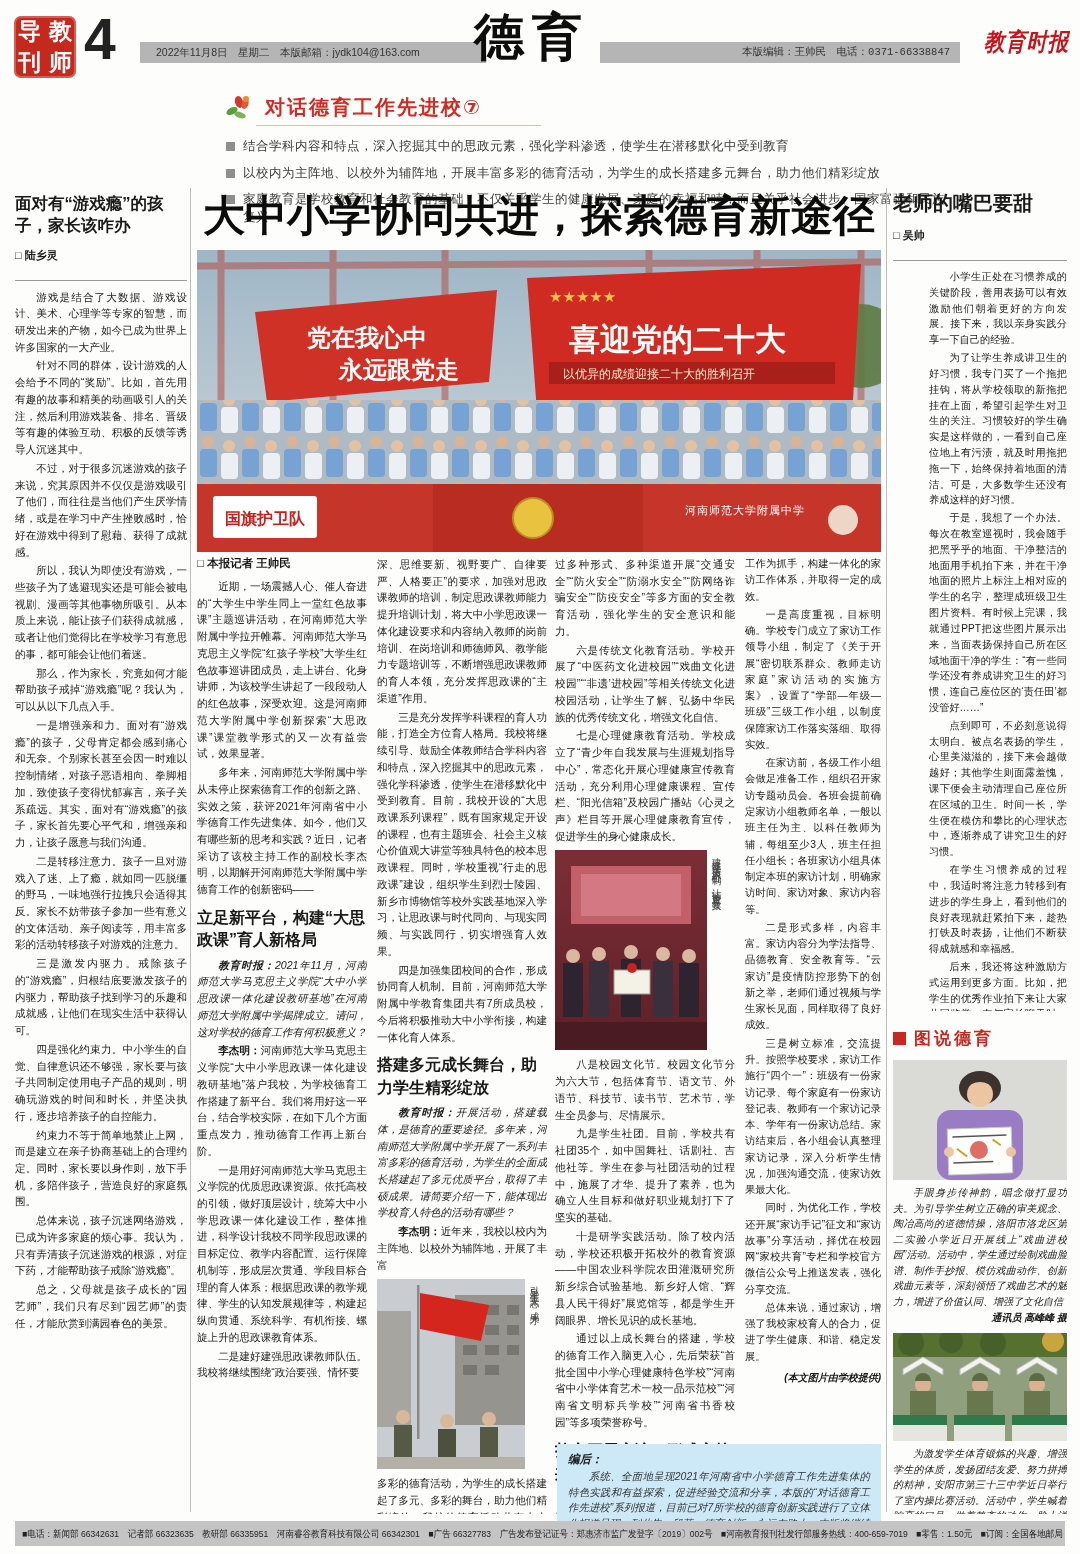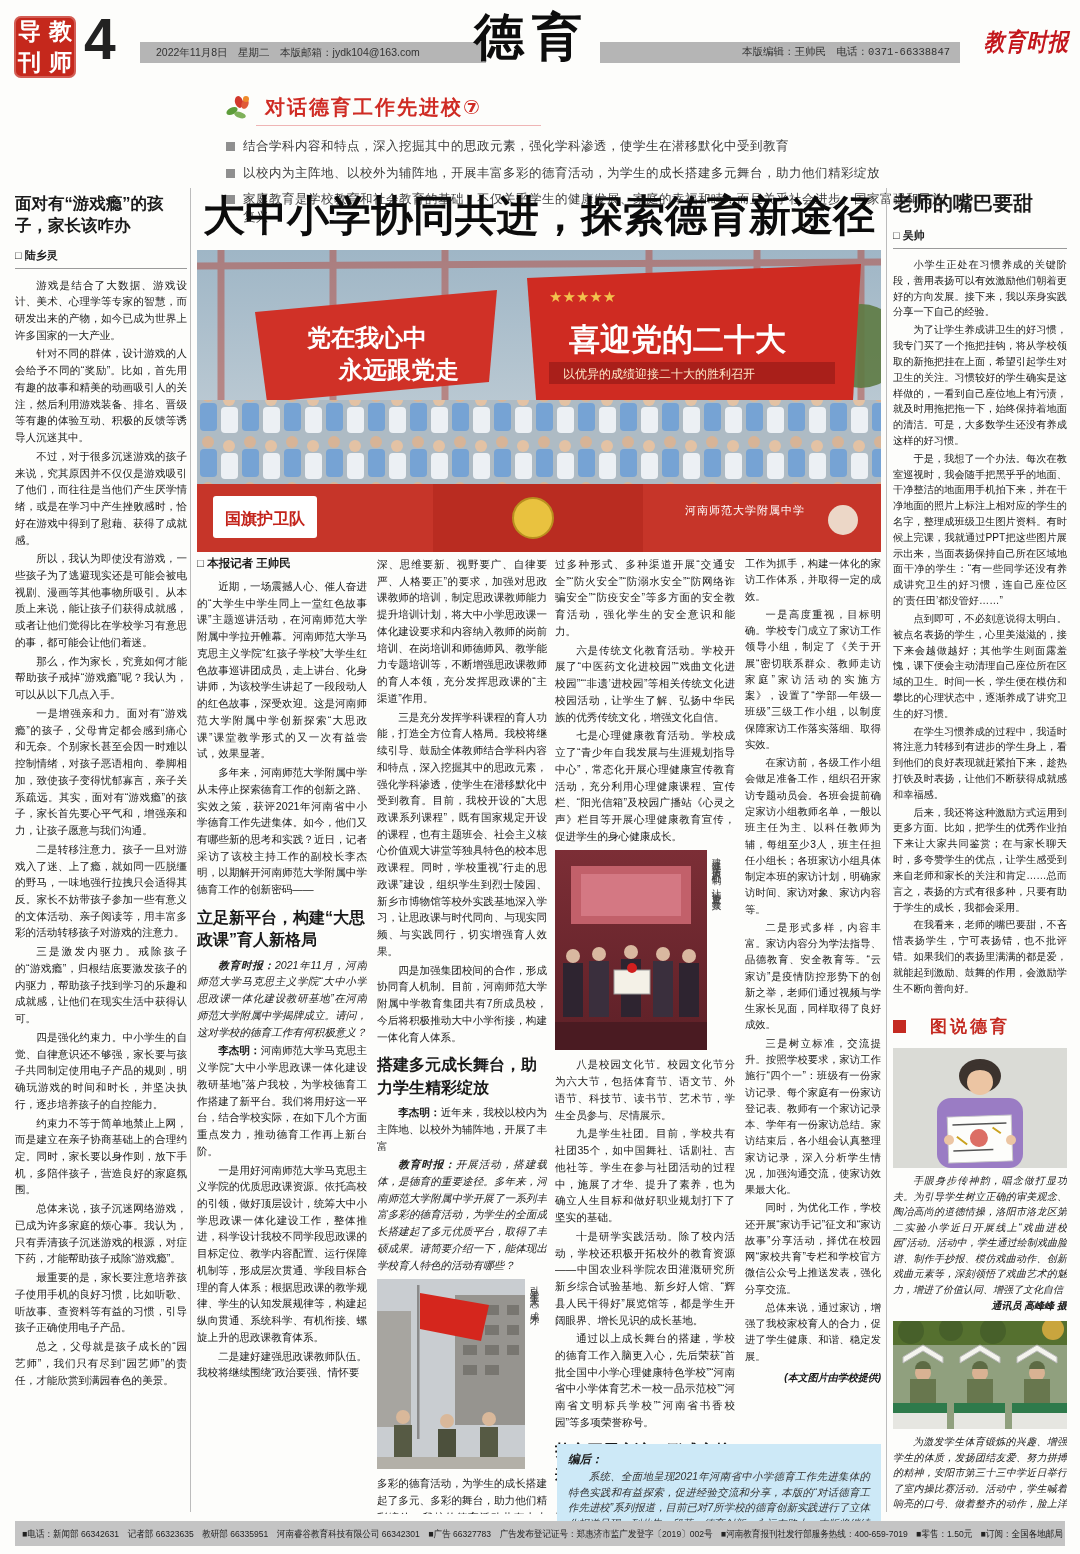--- a/index.html
+++ b/index.html
@@ -20,21 +20,21 @@
   .series{position:absolute;left:226px;top:94px;width:720px;}
   .series-head{display:flex;align-items:center;gap:15px;}
   .series-title{color:#cf2b24;font-size:20px;font-weight:800;letter-spacing:2px;}
   .series-underline{height:1px;background:#efb5b5;width:285px;margin:4px 0 12px 30px;}
   .bullet-line{display:flex;align-items:flex-start;margin-bottom:9px;font-size:12.5px;color:#3c3c3c;letter-spacing:.5px;line-height:1.4;}
   .bullet-line .sq{flex:0 0 auto;width:9px;height:9px;background:#8f8f8f;margin:4px 8px 0 0;}
   
   .vline{position:absolute;width:1px;background:#bcbcbc;}
   .left-rail{position:absolute;left:15px;top:192px;width:172px;height:1318px;overflow:hidden;}
   .art-title{font-size:16.5px;font-weight:800;line-height:1.35;margin:0 0 8px;}
-  .byline{font-weight:700;font-size:11px;border-bottom:1px solid #9a9a9a;padding-bottom:5px;margin:11px 0 8px;}
+  .byline{font-weight:700;font-size:11px;border-bottom:1px solid #9a9a9a;padding-bottom:17px;margin:11px 0 8px;}
   .para{font-size:10.6px;line-height:1.58;text-align:justify;text-indent:2em;margin:0 0 2px;}
   .para b{font-weight:700;}
   .noindent{text-indent:0;}
   .kai{font-style:italic;color:#222;}
   .subhead{font-size:16px;font-weight:800;line-height:1.4;margin:9px 0 5px;text-align:left;}
   
   .headline{position:absolute;left:197px;top:188px;width:684px;text-align:center;
             font-size:42px;font-weight:900;letter-spacing:0;color:#0c0c0c;white-space:nowrap;}
   .main-photo{position:absolute;left:197px;top:250px;width:684px;height:302px;}
   .center-text{position:absolute;left:197px;top:556px;width:684px;height:958px;}
@@ -47,24 +47,24 @@
   .center-byline{font-weight:700;font-size:11.5px;margin:0 0 7px;}
   .inline-photo{display:flex;margin:6px 0;}
   .vcap{writing-mode:vertical-rl;font-size:9.5px;color:#444;margin-left:4px;letter-spacing:2px;line-height:1.1;}
   .photo-credit{font-size:10px;font-weight:700;text-align:right;font-style:italic;margin-top:6px;}
   .postscript{position:absolute;left:557px;top:1444px;width:302px;height:72px;background:#cde9f7;padding:8px 11px;overflow:hidden;}
   .postscript .ps-label{font-weight:800;font-size:11.5px;font-style:italic;margin-bottom:2px;}
   .postscript .ps-text{font-size:10.4px;font-style:italic;line-height:1.5;text-align:justify;text-indent:2em;color:#333;}
   
   .right-rail{position:absolute;left:893px;top:190px;width:174px;height:1324px;overflow:hidden;}
   .art2-title{font-size:20px;font-weight:800;margin:0 0 8px;}
-  .art2-body{height:742px;overflow:hidden;}
+  .art2-body{height:742px;overflow:hidden;margin-left:36px;}
   .art2-body .para{font-size:10.2px;line-height:1.55;}
   .attribution{font-weight:700;font-size:10.5px;text-indent:1em;margin-top:2px;}
-  .tushuo{display:flex;align-items:center;gap:24px;margin:16px 0 10px;}
+  .tushuo{display:flex;align-items:center;gap:8px;margin:16px 0 10px;}
   .tushuo .redsq{width:13px;height:13px;background:#c42a21;}
   .tushuo .tlabel{color:#c42a21;font-size:17px;font-weight:800;letter-spacing:3px;}
   .cap{font-size:10px;line-height:1.55;text-align:justify;text-indent:2em;font-style:italic;margin:5px 0 2px;}
   .cap-credit{font-size:10px;font-weight:700;font-style:italic;text-align:right;margin:0 0 8px;}
   
   .footer{position:absolute;left:15px;top:1521px;width:1050px;height:25px;background:#c4c4c4;overflow:hidden;}
   .footer span{display:inline-block;font-size:9.5px;color:#222;line-height:25px;padding-left:8px;white-space:nowrap;
                transform:scaleX(.9);transform-origin:left;}
   svg{display:block;}
 </style>
@@ -124,21 +124,20 @@
         <p class="para">针对不同的群体，设计游戏的人会给予不同的“奖励”。比如，首先用有趣的故事和精美的动画吸引人的关注，然后利用游戏装备、排名、晋级等有趣的体验互动、积极的反馈等诱导人沉迷其中。</p>
         <p class="para">不过，对于很多沉迷游戏的孩子来说，究其原因并不仅仅是游戏吸引了他们，而往往是当他们产生厌学情绪，或是在学习中产生挫败感时，恰好在游戏中得到了慰藉、获得了成就感。</p>
         <p class="para">所以，我认为即使没有游戏，一些孩子为了逃避现实还是可能会被电视剧、漫画等其他事物所吸引。从本质上来说，能让孩子们获得成就感，或者让他们觉得比在学校学习有意思的事，都可能会让他们着迷。</p>
         <p class="para">那么，作为家长，究竟如何才能帮助孩子戒掉“游戏瘾”呢？我认为，可以从以下几点入手。</p>
         <p class="para">一是增强亲和力。面对有“游戏瘾”的孩子，父母肯定都会感到痛心和无奈。个别家长甚至会因一时难以控制情绪，对孩子恶语相向、拳脚相加，致使孩子变得忧郁寡言，亲子关系疏远。其实，面对有“游戏瘾”的孩子，家长首先要心平气和，增强亲和力，让孩子愿意与我们沟通。</p>
         <p class="para">二是转移注意力。孩子一旦对游戏入了迷、上了瘾，就如同一匹脱缰的野马，一味地强行拉拽只会适得其反。家长不妨带孩子参加一些有意义的文体活动、亲子阅读等，用丰富多彩的活动转移孩子对游戏的注意力。</p>
         <p class="para">三是激发内驱力。戒除孩子的“游戏瘾”，归根结底要激发孩子的内驱力，帮助孩子找到学习的乐趣和成就感，让他们在现实生活中获得认可。</p>
         <p class="para">四是强化约束力。中小学生的自觉、自律意识还不够强，家长要与孩子共同制定使用电子产品的规则，明确玩游戏的时间和时长，并坚决执行，逐步培养孩子的自控能力。</p>
         <p class="para">约束力不等于简单地禁止上网，而是建立在亲子协商基础上的合理约定。同时，家长要以身作则，放下手机，多陪伴孩子，营造良好的家庭氛围。</p>
         <p class="para">总体来说，孩子沉迷网络游戏，已成为许多家庭的烦心事。我认为，只有弄清孩子沉迷游戏的根源，对症下药，才能帮助孩子戒除“游戏瘾”。</p>
-        <p class="para">最重要的是，家长要注意培养孩子使用手机的良好习惯，比如听歌、听故事、查资料等有益的习惯，引导孩子正确使用电子产品。</p>
         <p class="para">总之，父母就是孩子成长的“园艺师”，我们只有尽到“园艺师”的责任，才能欣赏到满园春色的美景。</p>
       </div>
   </div>
 
   <div class="headline">大中小学协同共进，探索德育新途径</div>
 
   <div class="main-photo">
     <svg width="684" height="302" viewBox="0 0 684 302">
       <defs>
         <linearGradient id="skyg" x1="0" y1="0" x2="0" y2="1">
@@ -197,22 +196,22 @@
           <p class="para">二是建好建强思政课教师队伍。我校将继续围绕“政治要强、情怀要</p>
         </div>
     </div>
 
     <div class="col colB">
       <div>
           <p class="para noindent">深、思维要新、视野要广、自律要严、人格要正”的要求，加强对思政课教师的培训，制定思政课教师能力提升培训计划，将大中小学思政课一体化建设要求和内容纳入教师的岗前培训、在岗培训和师德师风、教学能力专题培训等，不断增强思政课教师的育人本领，充分发挥思政课的“主渠道”作用。</p>
           <p class="para">三是充分发挥学科课程的育人功能，打造全方位育人格局。我校将继续引导、鼓励全体教师结合学科内容和特点，深入挖掘其中的思政元素，强化学科渗透，使学生在潜移默化中受到教育。目前，我校开设的“大思政课系列课程”，既有国家规定开设的课程，也有主题班会、社会主义核心价值观大讲堂等独具特色的校本思政课程。同时，学校重视“行走的思政课”建设，组织学生到烈士陵园、新乡市博物馆等校外实践基地深入学习，让思政课与时代同向、与现实同频、与实践同行，切实增强育人效果。</p>
           <p class="para">四是加强集团校间的合作，形成协同育人机制。目前，河南师范大学附属中学教育集团共有7所成员校，今后将积极推动大中小学衔接，构建一体化育人体系。</p>
           <h4 class="subhead">搭建多元成长舞台，助力学生精彩绽放</h4>
+          <p class="para kai"><b>教育时报：</b>开展活动，搭建载体，是德育的重要途径。多年来，河南师范大学附属中学开展了一系列丰富多彩的德育活动，为学生的全面成长搭建起了多元优质平台，取得了丰硕成果。请简要介绍一下，能体现出学校育人特色的活动有哪些？</p>
           <p class="para"><b>李杰明：</b>近年来，我校以校内为主阵地、以校外为辅阵地，开展了丰富</p>
-          <p class="para kai"><b>教育时报：</b>开展活动，搭建载体，是德育的重要途径。多年来，河南师范大学附属中学开展了一系列丰富多彩的德育活动，为学生的全面成长搭建起了多元优质平台，取得了丰硕成果。请简要介绍一下，能体现出学校育人特色的活动有哪些？</p>
         </div>
       <div class="inline-photo">
         <svg width="148" height="190" viewBox="0 0 148 190">
           <rect width="148" height="190" fill="#c9cdd1"></rect>
           <rect x="78" y="16" width="70" height="130" fill="#96948f"></rect>
           <g fill="#787670">
             <rect x="86" y="26" width="14" height="10"></rect>
               <rect x="108" y="26" width="14" height="10"></rect>
               <rect x="130" y="26" width="12" height="10"></rect>
             <rect x="86" y="46" width="14" height="10"></rect>

